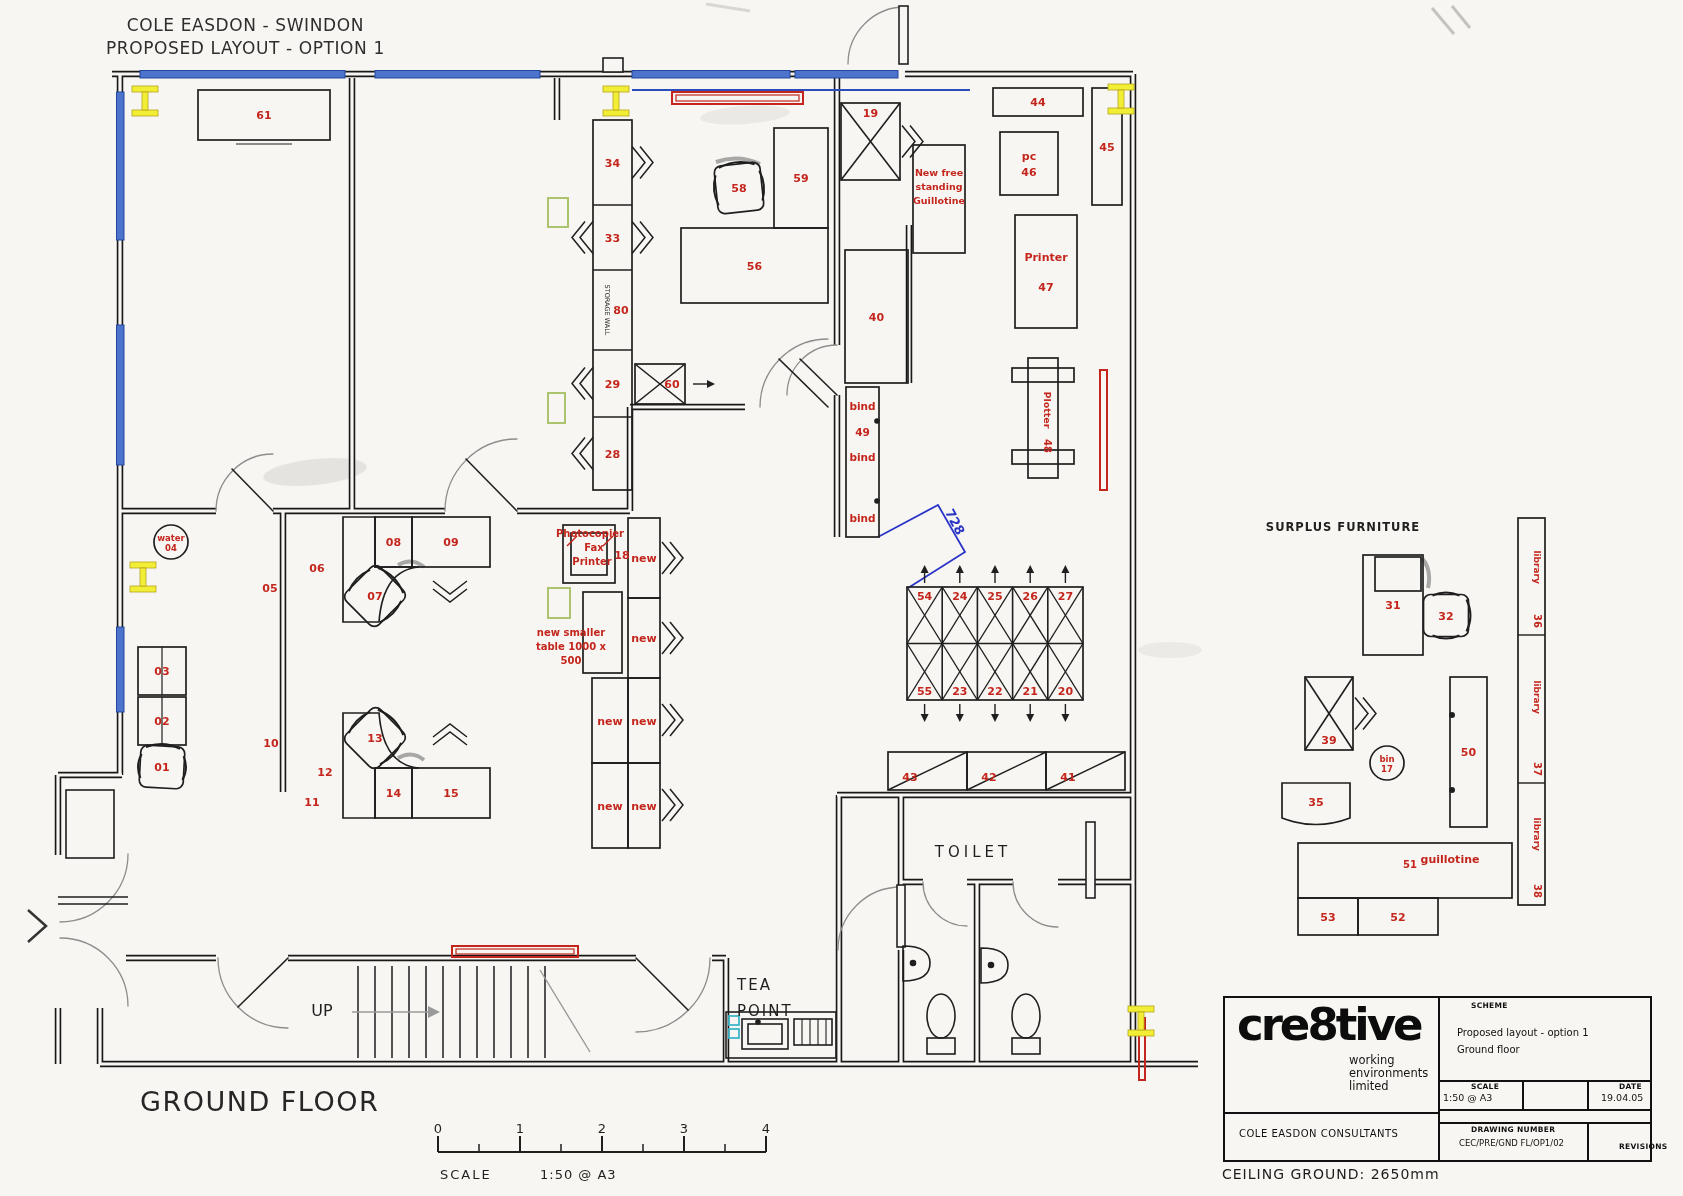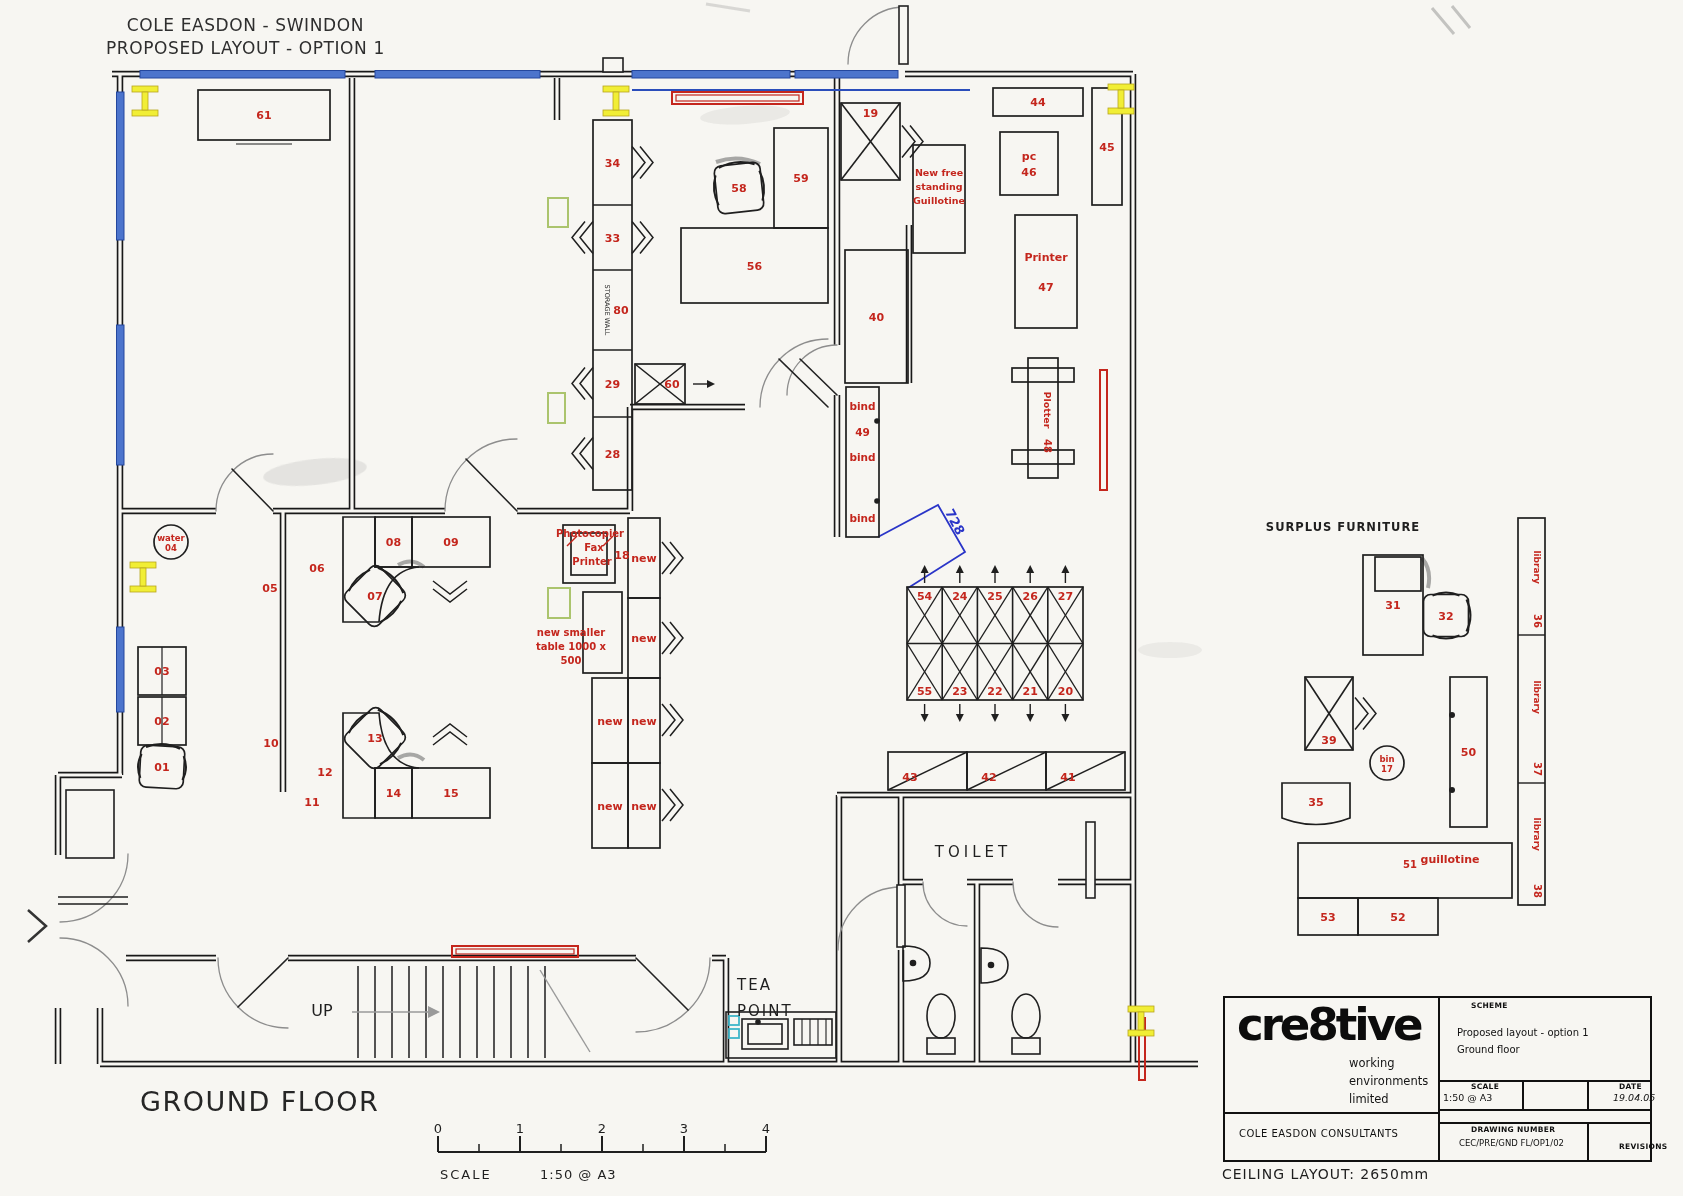--- a/index.html
+++ b/index.html
@@ -5,21 +5,21 @@
   html,body{margin:0;padding:0;background:#e6e4e0;font-family:"DejaVu Sans",sans-serif;}
   .sheet{position:relative;width:1683px;height:1196px;background:#f7f6f2;overflow:hidden;}
   svg{position:absolute;left:0;top:0;}
   svg text{font-family:"DejaVu Sans",sans-serif;}
   .title{position:absolute;left:106px;top:14px;font-size:17px;letter-spacing:.6px;color:#2e2e2e;line-height:23px;white-space:pre;text-align:center;}
   .gf{position:absolute;left:140px;top:1086px;font-size:27px;letter-spacing:1.5px;color:#262626;}
   .ceiling{position:absolute;left:1222px;top:1166px;font-size:14px;letter-spacing:1px;color:#1d1d1d;}
   .tblock{position:absolute;left:1223px;top:996px;width:425px;height:162px;border:2.5px solid #111;color:#111;}
   .tb-line{position:absolute;background:#111;}
   .tb-logo{position:absolute;left:12px;top:0px;font-size:45px;font-weight:800;letter-spacing:-3px;color:#0c0c0c;}
-  .tb-sub{position:absolute;left:124px;top:56px;font-size:11.5px;line-height:18px;color:#151515;}
+  .tb-sub{position:absolute;left:124px;top:56px;font-size:11.5px;line-height:13px;color:#151515;}
   .tb-client{position:absolute;left:14px;top:130px;font-size:10px;letter-spacing:.5px;}
   .tb-lab{position:absolute;font-size:7.5px;font-weight:700;letter-spacing:.3px;padding-left:28px;}
   .tb-val{position:absolute;font-size:9.5px;}
   .tb-scheme{position:absolute;left:232px;top:26px;font-size:10px;line-height:17px;white-space:pre-line;}
   .tb-dn{position:absolute;left:234px;top:140px;font-size:8.5px;}
 </style>
 </head>
 <body>
 
 <div class="sheet">
@@ -569,21 +569,21 @@
         <text x="684" y="1133" text-anchor="middle" font-size="13" fill="#1f1f1f" font-weight="400">3</text>
         <text x="766" y="1133" text-anchor="middle" font-size="13" fill="#1f1f1f" font-weight="400">4</text>
         <text x="440" y="1179" text-anchor="start" font-size="13" fill="#1f1f1f" font-weight="400" letter-spacing="2">SCALE</text>
         <text x="540" y="1179" text-anchor="start" font-size="13" fill="#1f1f1f" font-weight="400" letter-spacing="1">1:50 @ A3</text>
       </g>
 </svg>
 
   <div class="title"><span>COLE EASDON - SWINDON</span><br><span>PROPOSED LAYOUT - OPTION 1</span></div>
 
   <div class="gf">GROUND FLOOR</div>
-  <div class="ceiling">CEILING LAYOUT: 2650mm</div>
+  <div class="ceiling">CEILING GROUND: 2650mm</div>
 
   <div class="tblock">
     <div class="tb-line" style="left:213px;top:0;width:2px;height:162px;"></div>
     <div class="tb-line" style="left:0;top:114px;width:213px;height:2px;"></div>
     <div class="tb-line" style="left:213px;top:82px;width:212px;height:2px;"></div>
     <div class="tb-line" style="left:213px;top:111px;width:212px;height:2px;"></div>
     <div class="tb-line" style="left:213px;top:124px;width:212px;height:2px;"></div>
     <div class="tb-line" style="left:297px;top:82px;width:2px;height:29px;"></div>
     <div class="tb-line" style="left:362px;top:82px;width:2px;height:29px;"></div>
     <div class="tb-line" style="left:362px;top:124px;width:2px;height:38px;"></div>
@@ -591,18 +591,18 @@
     <div class="tb-sub" style="white-space:pre-line;">working
 environments
 limited</div>
     <div class="tb-client">COLE EASDON CONSULTANTS</div>
     <div class="tb-lab" style="left:218px;top:3px;">SCHEME</div>
     <div class="tb-scheme">Proposed layout - option 1
 Ground floor</div>
     <div class="tb-lab" style="left:218px;top:84px;">SCALE</div>
     <div class="tb-val" style="left:218px;top:94px;">1:50 @ A3</div>
     <div class="tb-lab" style="left:366px;top:84px;">DATE</div>
-    <div class="tb-val" style="left:388px;top:94px;font-style:italic;">19.04.05</div>
+    <div class="tb-val" style="left:376px;top:94px;">19.04.05</div>
     <div class="tb-lab" style="left:218px;top:127px;">DRAWING NUMBER</div>
     <div class="tb-dn">CEC/PRE/GND FL/OP1/02</div>
     <div class="tb-lab" style="left:366px;top:144px;">REVISIONS</div>
   </div>
 </div>
 
 </body></html>

